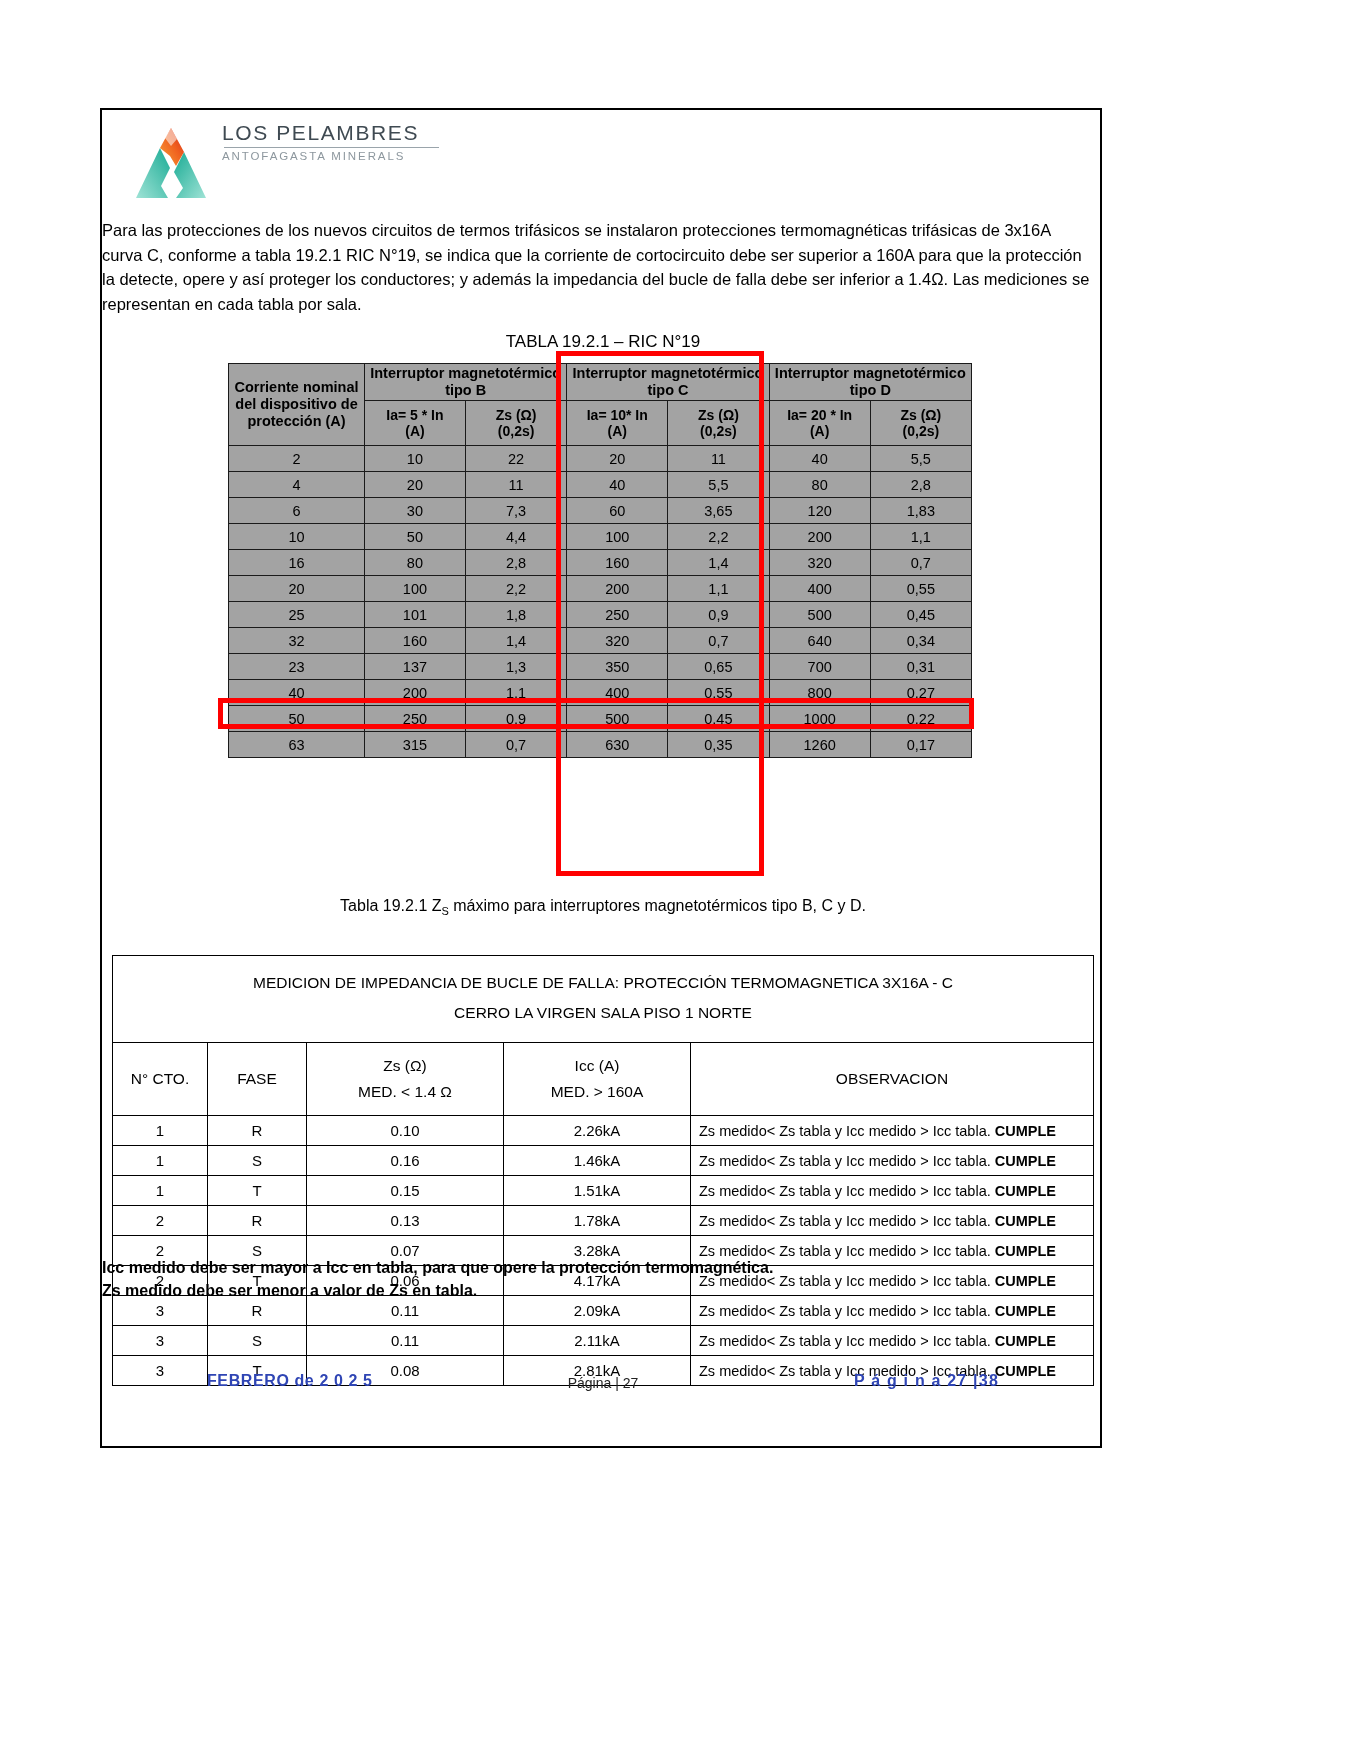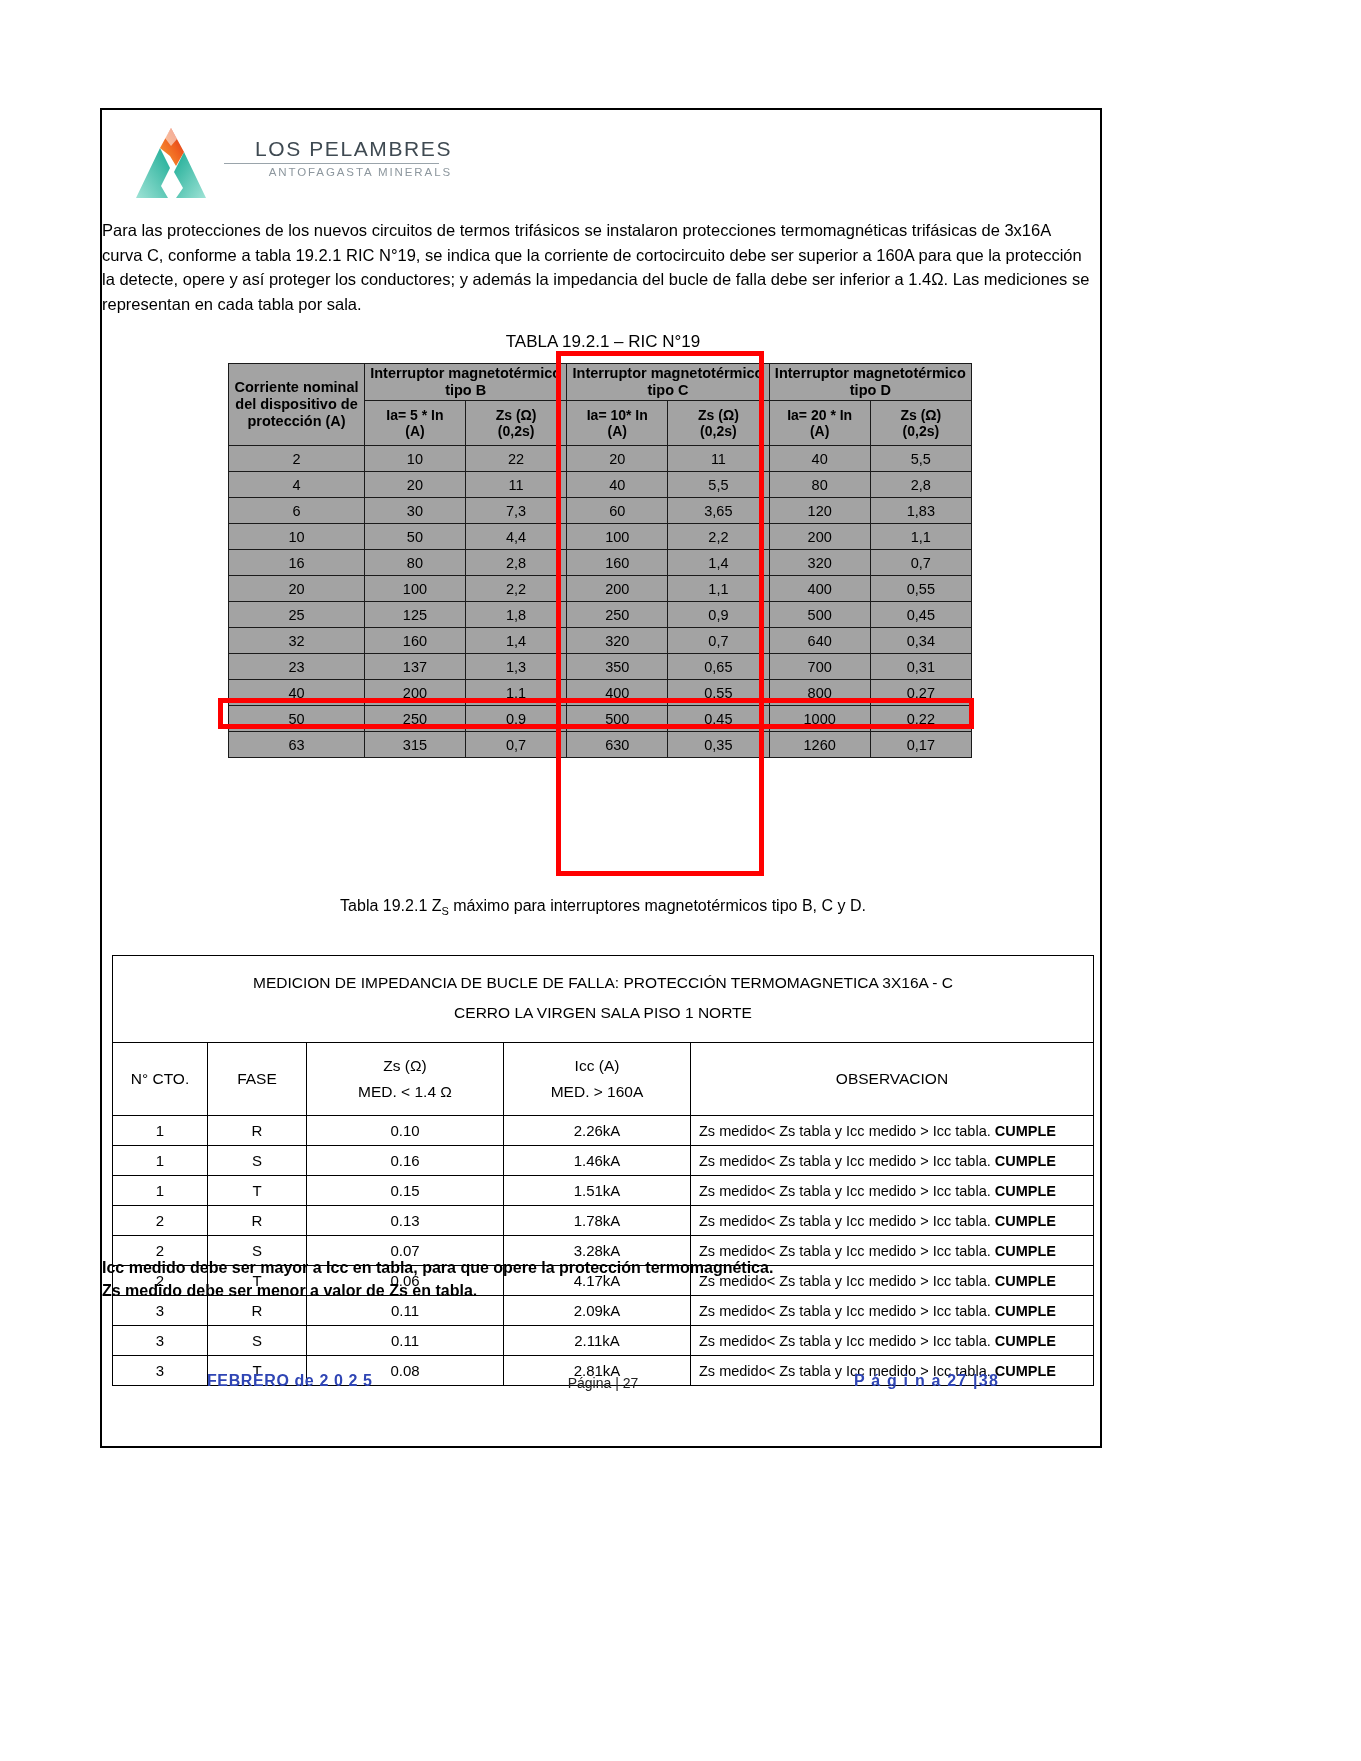--- a/index.html
+++ b/index.html
@@ -38,23 +38,22 @@
   .logo-mark {
     position: absolute;
     left: 8px;
     top: 4px;
     width: 82px;
     height: 74px;
   }
   .logo-text {
     position: absolute;
     left: 100px;
-    top: 16px;
+    top: 0;
     width: 230px;
-    text-align: right;
   }
   .logo-title {
     font-size: 21px;
     letter-spacing: 1.6px;
     color: #3f4a52;
     font-weight: 400;
     line-height: 1;
   }
   .logo-rule {
     height: 1px;
@@ -380,21 +379,21 @@
             <td class="col-nom">20</td>
             <td class="col-n">100</td>
             <td class="col-n">2,2</td>
             <td class="col-n">200</td>
             <td class="col-n">1,1</td>
             <td class="col-n">400</td>
             <td class="col-n">0,55</td>
           </tr>
           <tr>
             <td class="col-nom">25</td>
-            <td class="col-n">125</td>
+            <td class="col-n">101</td>
             <td class="col-n">1,8</td>
             <td class="col-n">250</td>
             <td class="col-n">0,9</td>
             <td class="col-n">500</td>
             <td class="col-n">0,45</td>
           </tr>
           <tr>
             <td class="col-nom">32</td>
             <td class="col-n">160</td>
             <td class="col-n">1,4</td>

